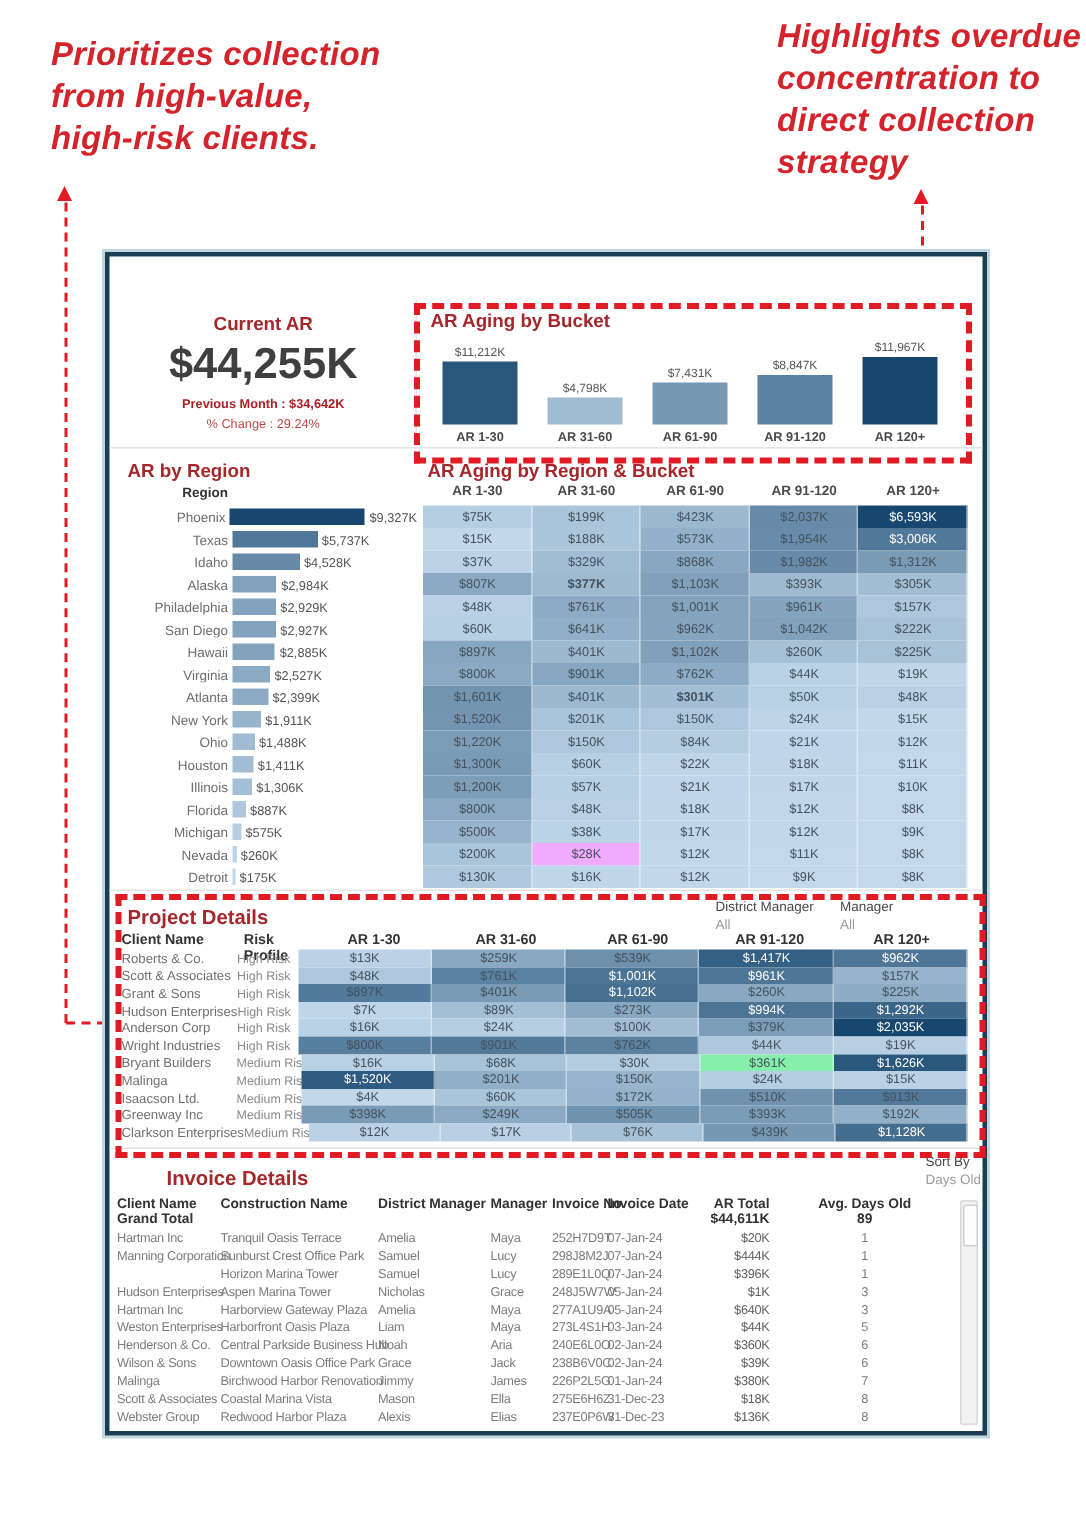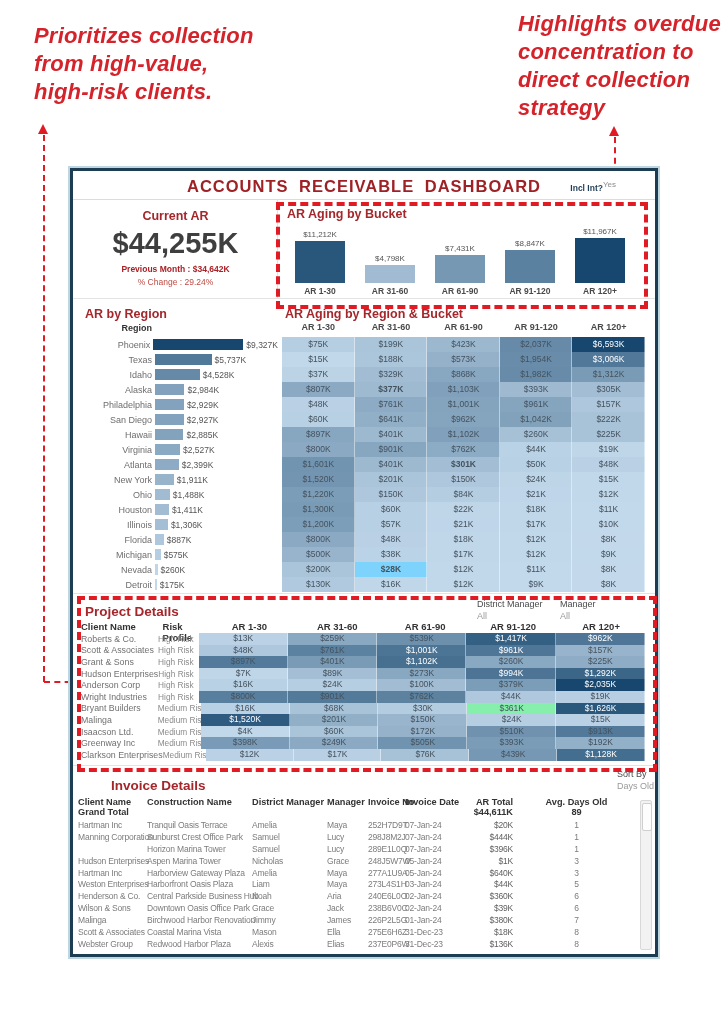--- a/index.html
+++ b/index.html
@@ -81,26 +81,20 @@
 <div class="dline-v" style="left:43px;top:135px;height:547px;"></div>
 <div class="dline-h" style="left:44px;top:681px;width:130px;"></div>
 <div class="arrow-up" style="left:609px;top:126px;"></div>
 <div class="dline-v" style="left:614px;top:137px;height:68px;"></div>
 
 <div class="dbox" style="left:276px;top:202px;width:364px;height:99px;"></div>
 <div class="dbox" style="left:77px;top:596px;width:572px;height:168px;"></div>
 
 <div class="dashboard">
 
-  <div class="abs titlebar">
-    <div class="db-title">ACCOUNTS RECEIVABLE DASHBOARD</div>
-    <div class="incl">
-      <span>Incl Int?</span><sup>Yes</sup>
-    </div>
-  </div>
 
   <div class="abs kpi-t">Current AR</div>
   <div class="abs kpi-v">$44,255K</div>
   <div class="abs kpi-p">Previous Month : $34,642K</div>
   <div class="abs kpi-c">% Change : 29.24%</div>
   <div class="divider" style="left:204px;top:29px;width:1px;height:98px;"></div>
 
   <div class="sec-title" style="left:214px;top:36px;">AR Aging by Bucket</div>
   <div class="abs slots" id="bucket-bars">
       <div class="slot">
@@ -333,21 +327,21 @@
       </div>
       <div class="hm-row">
         <div class="hm-cell" style="background: rgb(152, 180, 204); color: rgb(68, 82, 94);">$500K</div>
         <div class="hm-cell" style="background: rgb(187, 211, 230); color: rgb(68, 82, 94);">$38K</div>
         <div class="hm-cell" style="background: rgb(192, 214, 233); color: rgb(68, 82, 94);">$17K</div>
         <div class="hm-cell" style="background: rgb(193, 216, 234); color: rgb(68, 82, 94);">$12K</div>
         <div class="hm-cell" style="background: rgb(194, 216, 235); color: rgb(68, 82, 94);">$9K</div>
       </div>
       <div class="hm-row">
         <div class="hm-cell" style="background: rgb(170, 196, 217); color: rgb(68, 82, 94);">$200K</div>
-        <div class="hm-cell" style="background: #7dd3fc; color: rgb(68, 82, 94); font-weight: bold;">$28K</div>
+        <div class="hm-cell" style="background: #f0abfc; color: rgb(68, 82, 94);">$28K</div>
         <div class="hm-cell" style="background: rgb(193, 216, 234); color: rgb(68, 82, 94);">$12K</div>
         <div class="hm-cell" style="background: rgb(194, 216, 235); color: rgb(68, 82, 94);">$11K</div>
         <div class="hm-cell" style="background: rgb(195, 217, 235); color: rgb(68, 82, 94);">$8K</div>
       </div>
       <div class="hm-row">
         <div class="hm-cell" style="background: rgb(176, 201, 222); color: rgb(68, 82, 94);">$130K</div>
         <div class="hm-cell" style="background: rgb(192, 215, 234); color: rgb(68, 82, 94);">$16K</div>
         <div class="hm-cell" style="background: rgb(193, 216, 234); color: rgb(68, 82, 94);">$12K</div>
         <div class="hm-cell" style="background: rgb(194, 216, 235); color: rgb(68, 82, 94);">$9K</div>
         <div class="hm-cell" style="background: rgb(195, 217, 235); color: rgb(68, 82, 94);">$8K</div>

